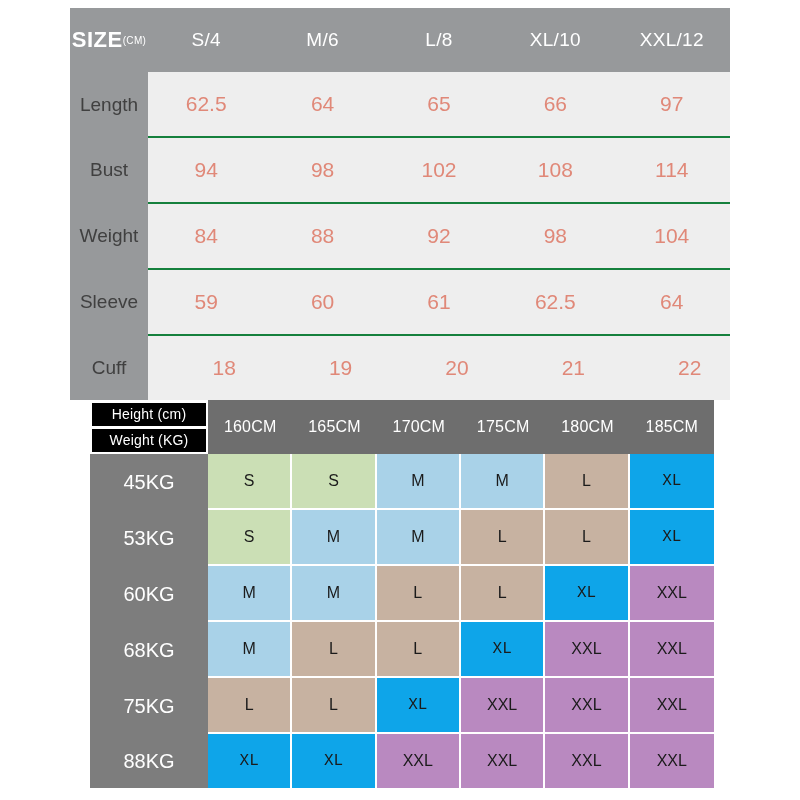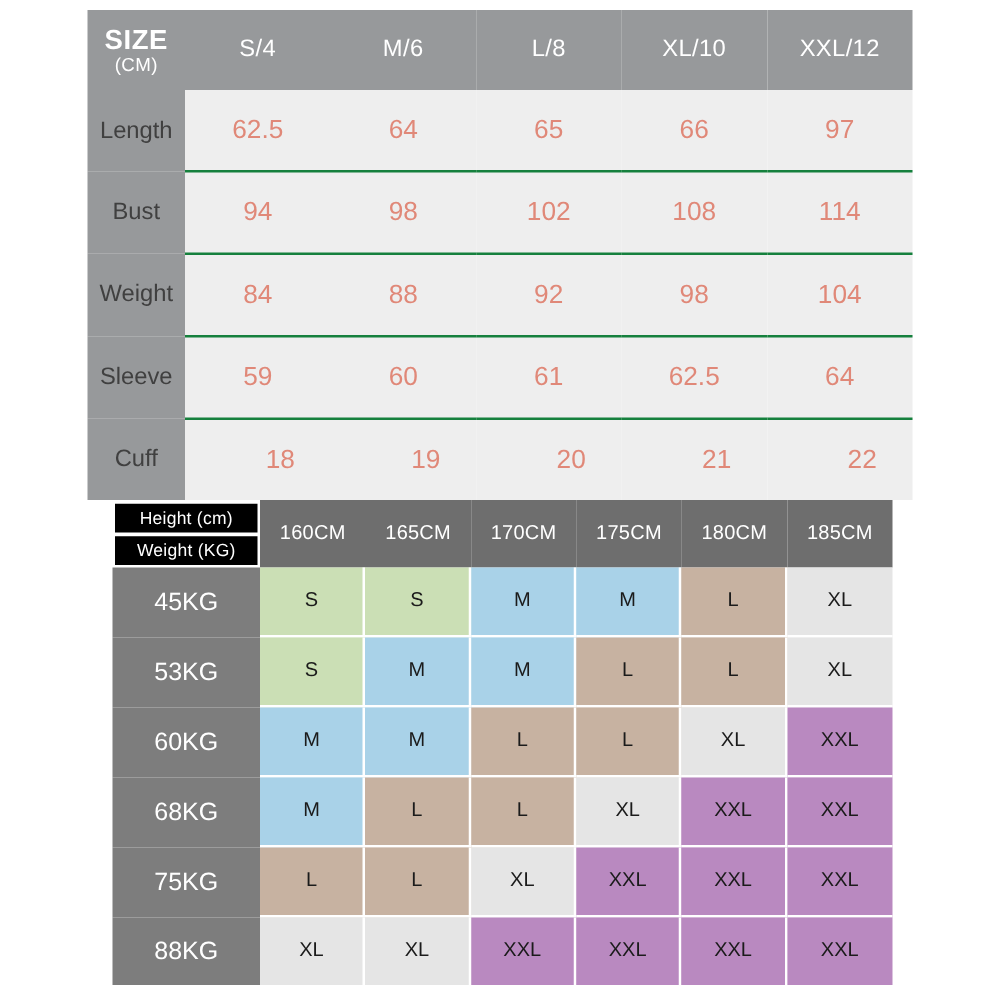--- a/index.html
+++ b/index.html
@@ -46,32 +46,32 @@
     color: #ffffff;
     font-size: 19px;
     letter-spacing: 0.3px;
   }
   .mt-head th.mt-corner {
     background: #97999b;
     width: 78px;
   }
   .corner-inner {
     display: flex;
-    flex-direction: column;
+    flex-direction: row;
     align-items: center;
     justify-content: center;
     line-height: 1.05;
   }
   .corner-size {
     font-size: 22px;
     font-weight: bold;
     letter-spacing: 0.5px;
   }
   .corner-unit {
-    font-size: 15px;
+    font-size: 10px;
     margin-top: 2px;
   }
 
   
   .measure-table tbody th.row-label {
     background: #97999b;
     color: #404040;
     font-size: 19px;
     width: 78px;
     height: 64px;
@@ -153,21 +153,21 @@
     border-right: 2px solid #ffffff;
     border-bottom: 2px solid #ffffff;
   }
   .matrix-table tbody td.cell:last-child { border-right: none; }
   .matrix-table tbody tr:last-child td.cell { border-bottom: none; }
 
   
   .sw-S   { background: #cbdfb5; }
   .sw-M   { background: #a9d2e8; }
   .sw-L   { background: #c7b2a1; }
-  .sw-XL  { background: #e5e5e5; }
+  .sw-XL  { background: #0ea5e9; font-family: Liberation Mono, monospace; }
   .sw-XXL { background: #b989c0; }
 </style>
 </head>
 <body>
 
 <div class="page">
 
   <table class="measure-table">
     <thead>
       <tr class="mt-head">

